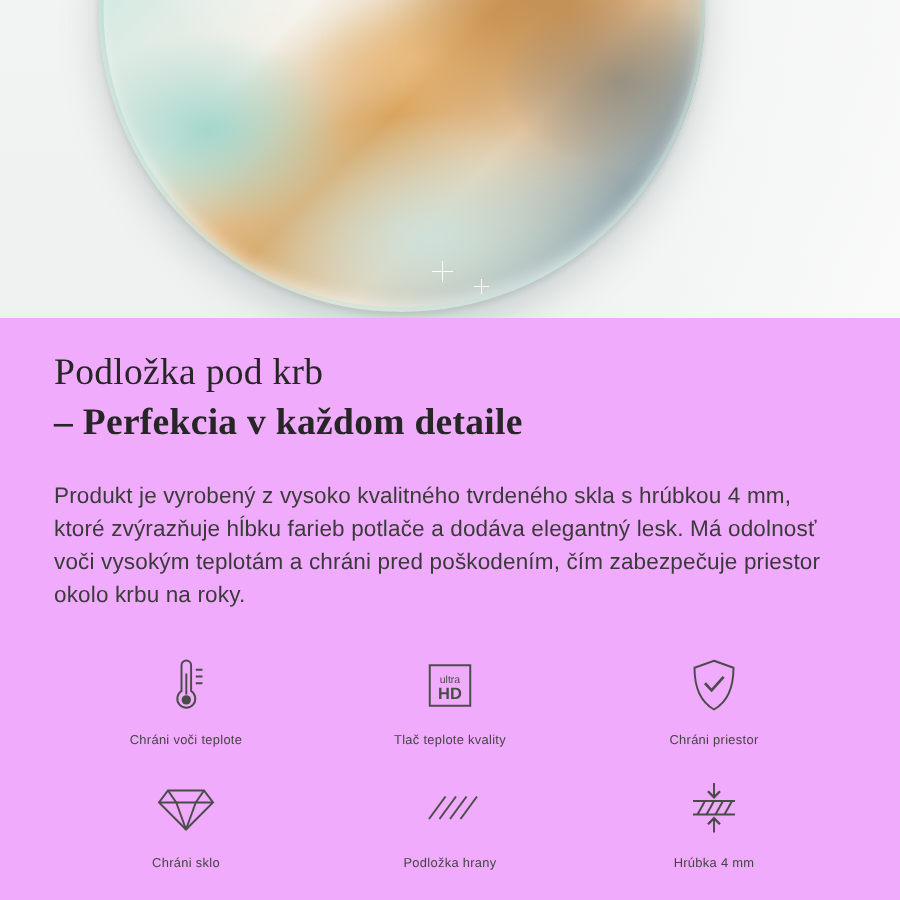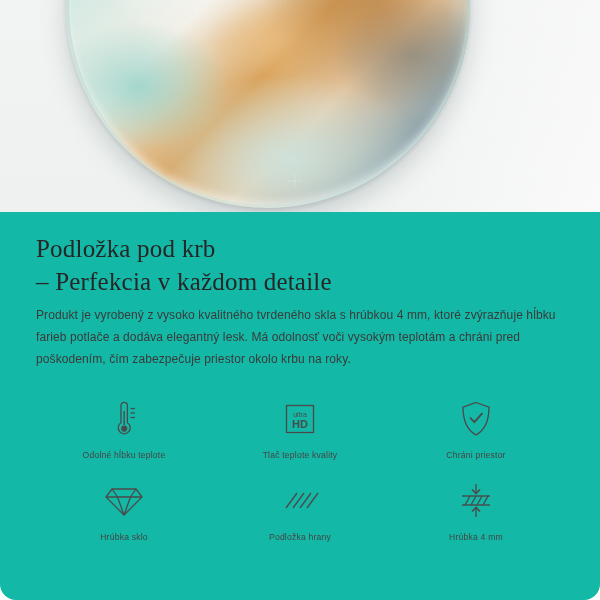--- a/index.html
+++ b/index.html
@@ -10,22 +10,21 @@
     width: 600px;
     height: 600px;
     background: #ffffff;
     font-family: "Liberation Sans", sans-serif;
     overflow: hidden;
   }
   .page {
     position: relative;
     width: 600px;
     height: 600px;
-    background: #14b8a6;
-    border-radius: 16px;
+    background: #f0abfc;
   }
 
   
   .hero {
     position: relative;
     width: 600px;
     height: 212px;
     overflow: hidden;
     background: #ffffff;
   }
@@ -101,24 +100,24 @@
   .headline {
     margin: 0;
     padding-top: 20px;
     font-family: "Liberation Serif", serif;
     font-size: 25px;
     line-height: 33px;
     font-weight: 400;
     color: #262626;
     letter-spacing: 0.2px;
   }
-  .headline .l2 { display: block; }
+  .headline .l2 { display: block; font-weight: bold; }
   .paragraph {
-    margin: 6px 0 0 0;
-    font-size: 12px;
+    margin: 22px 0 0 0;
+    font-size: 15px;
     line-height: 22px;
     color: #3a3a3a;
     max-width: 533px;
     letter-spacing: 0.1px;
   }
 
   
   .features {
     margin-top: 26px;
     display: grid;
@@ -179,21 +178,21 @@
         <div class="ico">
           <svg width="30" height="38" viewBox="0 0 30 38" fill="none" stroke="#4a4a4a" stroke-width="1.3">
             <path d="M12 5.5a3.2 3.2 0 1 1 6.4 0v17.2a6 6 0 1 1-6.4 0V5.5z"></path>
             <line x1="15.2" y1="11" x2="15.2" y2="25"></line>
             <circle cx="15.2" cy="28.6" r="3.1" fill="#4a4a4a" stroke="none"></circle>
             <line x1="21.5" y1="8.5" x2="26" y2="8.5"></line>
             <line x1="21.5" y1="13" x2="26" y2="13"></line>
             <line x1="21.5" y1="17.5" x2="26" y2="17.5"></line>
           </svg>
         </div>
-        <div class="cap">Odolné hĺbku teplote</div>
+        <div class="cap">Chráni voči teplote</div>
       </div>
 
       <div class="feature">
         <div class="ico">
           <svg width="38" height="38" viewBox="0 0 38 38">
             <rect x="5.5" y="5.5" width="27" height="27" fill="none" stroke="#4a4a4a" stroke-width="1.3"></rect>
             <text x="19" y="17" text-anchor="middle" font-family="Liberation Sans, sans-serif" font-size="7" fill="#4a4a4a">ultra</text>
             <text x="19" y="28" text-anchor="middle" font-family="Liberation Sans, sans-serif" font-size="11" font-weight="bold" fill="#4a4a4a">HD</text>
           </svg>
         </div>
@@ -214,21 +213,21 @@
         <div class="ico">
           <svg width="40" height="34" viewBox="0 0 40 34" fill="none" stroke="#4a4a4a" stroke-width="1.3">
             <path d="M8 5 H32 L38 13 L20 31 L2 13 Z"></path>
             <line x1="2" y1="13" x2="38" y2="13"></line>
             <line x1="8" y1="5" x2="13.5" y2="13"></line>
             <line x1="32" y1="5" x2="26.5" y2="13"></line>
             <line x1="13.5" y1="13" x2="20" y2="31"></line>
             <line x1="26.5" y1="13" x2="20" y2="31"></line>
           </svg>
         </div>
-        <div class="cap">Hrúbka sklo</div>
+        <div class="cap">Chráni sklo</div>
       </div>
 
       <div class="feature">
         <div class="ico">
           <svg width="40" height="34" viewBox="0 0 40 34" stroke="#4a4a4a" stroke-width="1.3">
             <line x1="6" y1="24" x2="17" y2="9"></line>
             <line x1="13" y1="24" x2="24" y2="9"></line>
             <line x1="20" y1="24" x2="31" y2="9"></line>
             <line x1="27" y1="24" x2="38" y2="9"></line>
           </svg>

